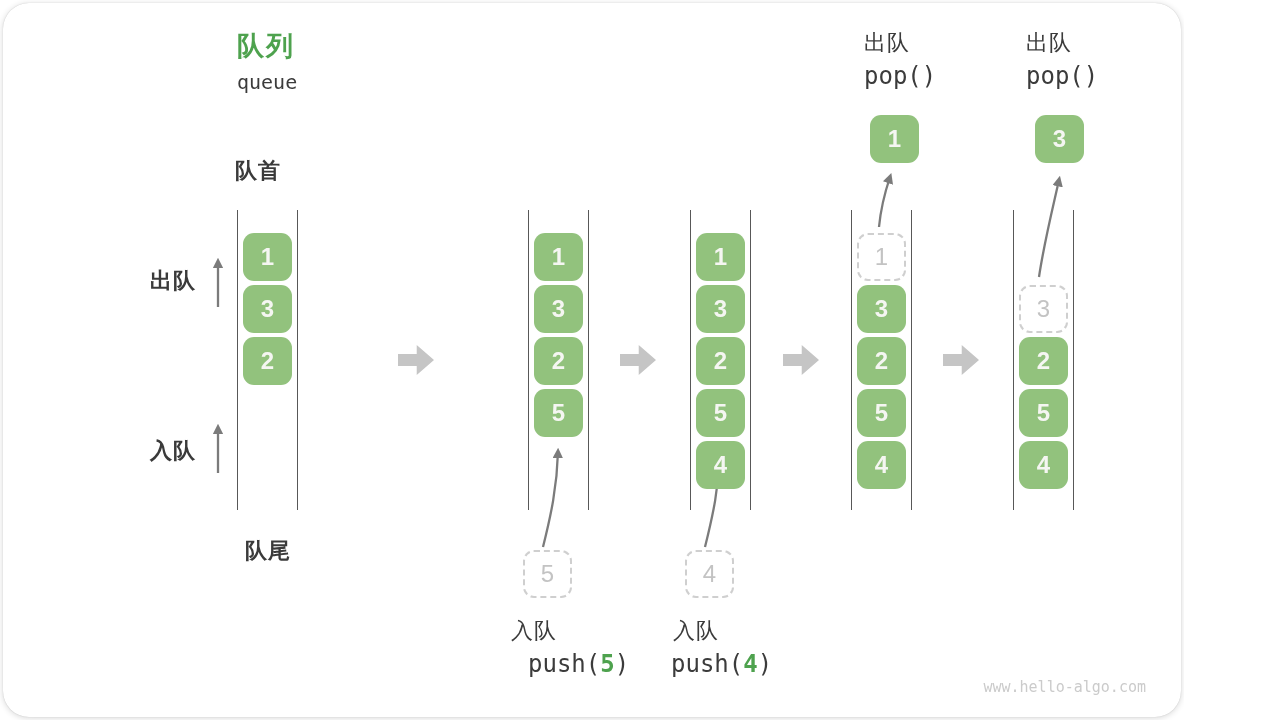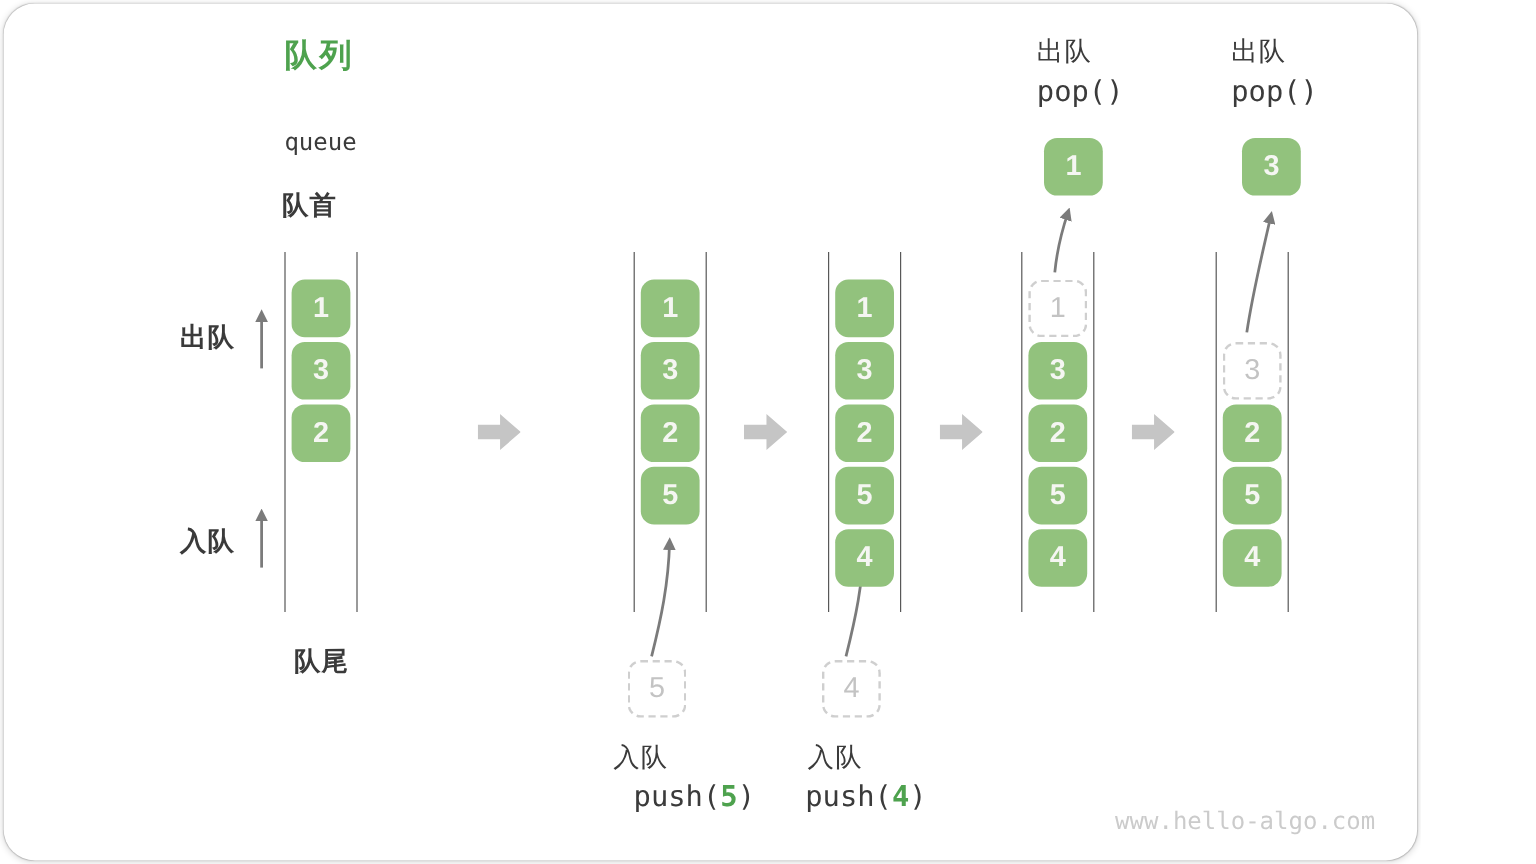--- a/index.html
+++ b/index.html
@@ -6,21 +6,21 @@
   .canvas{
     position:relative;width:1184px;height:720px;overflow:hidden;
     font-family:"Liberation Sans","DejaVu Sans",sans-serif;color:#3B3B3B;text-decoration:underline;
   }
   .card{
     position:absolute;inset:3px;border-radius:26px;background:#ffffff;
     box-shadow:0 1px 6px rgba(0,0,0,0.16), 0 0 1px #c9c9c9;
   }
   .abs{position:absolute;}
   .title-zh{font-size:27px;font-weight:bold;color:#4EA24E;letter-spacing:2px;}
-  .title-en{font-size:20px;font-family:"DejaVu Sans Mono",monospace;color:#3B3B3B;margin-top:36px;}
+  .title-en{font-size:20px;font-family:"DejaVu Sans Mono",monospace;color:#3B3B3B;}
   .lbl{font-size:22px;font-weight:bold;color:#3A3A3A;letter-spacing:1px;}
   .oplabel{font-size:22px;color:#3B3B3B;letter-spacing:1px;}
   .opcode{font-size:24px;font-family:"DejaVu Sans Mono",monospace;color:#3B3B3B;white-space:nowrap;}
   .opcode .arg{color:#4EA24E;font-weight:bold;}
   .walls{
     position:absolute;top:210px;height:300px;width:61px;box-sizing:border-box;
     border-left:1.5px solid #585858;border-right:1.5px solid #585858;
   }
   .cell{
     position:absolute;width:49px;height:48px;border-radius:11px;background:#92C27D;
@@ -31,21 +31,21 @@
     width:45px;height:44px;background:#ffffff;border:2px dashed #CFCFCF;
     color:#C3C3C3;font-weight:normal;
   }
   .barrow{
     position:absolute;width:36px;height:30px;background:#C5C5C5;
     clip-path:polygon(0 30%,52% 30%,52% 0,100% 50%,52% 100%,52% 70%,0 70%);
   }
   .overlay{position:absolute;left:0;top:0;pointer-events:none;}
   .watermark{
     position:absolute;right:38px;bottom:24px;
-    font-family:"DejaVu Sans Mono",monospace;font-size:20px;color:#CBCBCB;
+    font-family:"DejaVu Sans Mono",monospace;font-size:15px;color:#CBCBCB;
   }
 </style>
 </head>
 <body>
 
 <div class="canvas">
   <div class="card"></div>
 
   <div class="abs title-zh" style="left:237px;top:28px;">队列</div>
   <div class="abs title-en" style="left:237px;top:70px;">queue</div>

